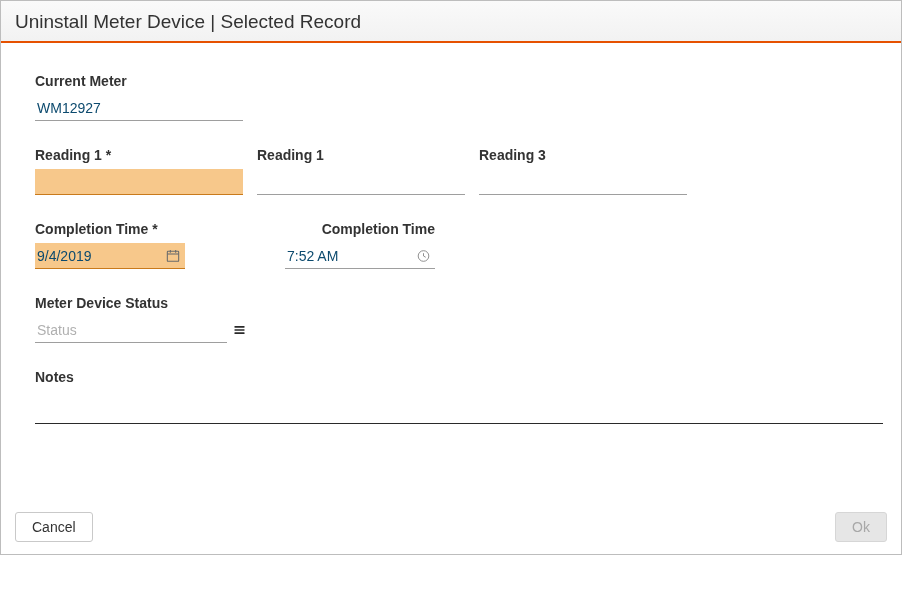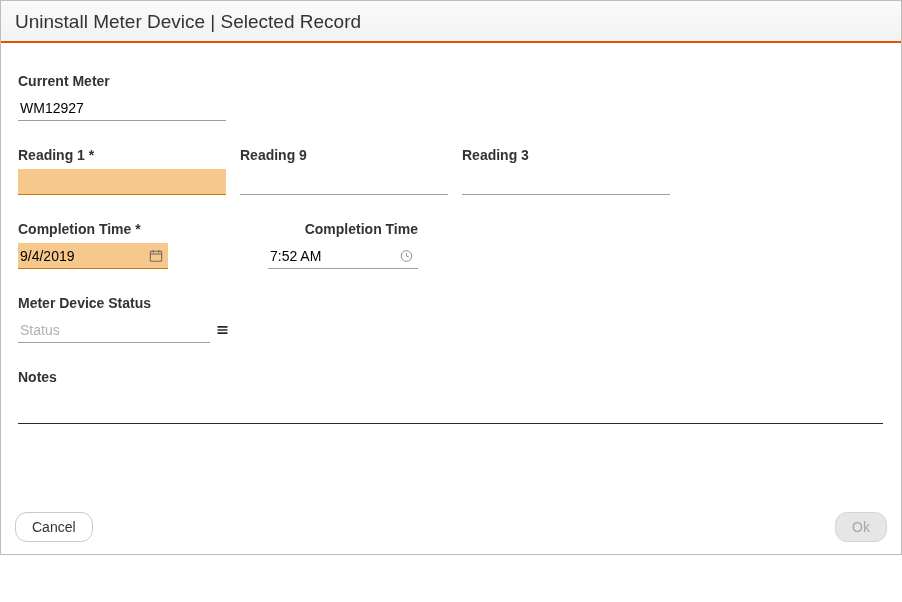--- a/index.html
+++ b/index.html
@@ -24,21 +24,21 @@
       border-bottom: 2px solid #e65100;
       background: linear-gradient(#fafafa, #f2f2f2);
     }
     .titlebar h1 {
       font-size: 19px;
       font-weight: 500;
       color: #333;
     }
     .content {
       flex: 1;
-      padding: 30px 18px 10px 17px;
+      padding: 30px 18px 10px 34px;
       overflow: auto;
     }
     .row {
       display: flex;
       gap: 14px;
       margin-bottom: 26px;
     }
     .field {
       display: flex;
       flex-direction: column;
@@ -63,21 +63,21 @@
       display: flex;
       align-items: center;
     }
     .input-line input {
       border: none;
       outline: none;
       width: 100%;
       font-size: 14px;
       background: transparent;
       padding: 2px 2px;
-      color: #000000;
+      color: #0c4a6e;
     }
     .input-line input::placeholder { color: #b0b0b0; }
     .input-line.required-highlight {
       background: #f7c88b;
       border-bottom: 1px solid #c97a1b;
       justify-content: flex-end;
     }
     .input-line .trailing-icon {
       position: absolute;
       right: 4px;
@@ -107,21 +107,21 @@
     }
     .footer {
       display: flex;
       justify-content: space-between;
       padding: 8px 14px 12px 14px;
     }
     .btn {
       font-size: 14px;
       padding: 6px 16px;
       border: 1px solid #c9c9c9;
-      border-radius: 12px;
+      border-radius: 3px;
       background: #fff;
       cursor: pointer;
       color: #333;
     }
     .btn.ok {
       background: #e6e6e6;
       color: #a8a8a8;
       border-color: #d6d6d6;
       cursor: default;
       text-align: center;
@@ -149,21 +149,21 @@
     </div>
 
     <div class="row">
       <div class="field w-md">
         <label>Reading 1 *</label>
         <div class="input-line required-highlight">
           <input type="text" value="" style="">
         </div>
       </div>
       <div class="field w-md">
-        <label>Reading 9</label>
+        <label>Reading 1</label>
         <div class="input-line">
           <input type="text" value="" style="">
         </div>
       </div>
       <div class="field w-md">
         <label>Reading 3</label>
         <div class="input-line">
           <input type="text" value="" style="">
         </div>
       </div>

